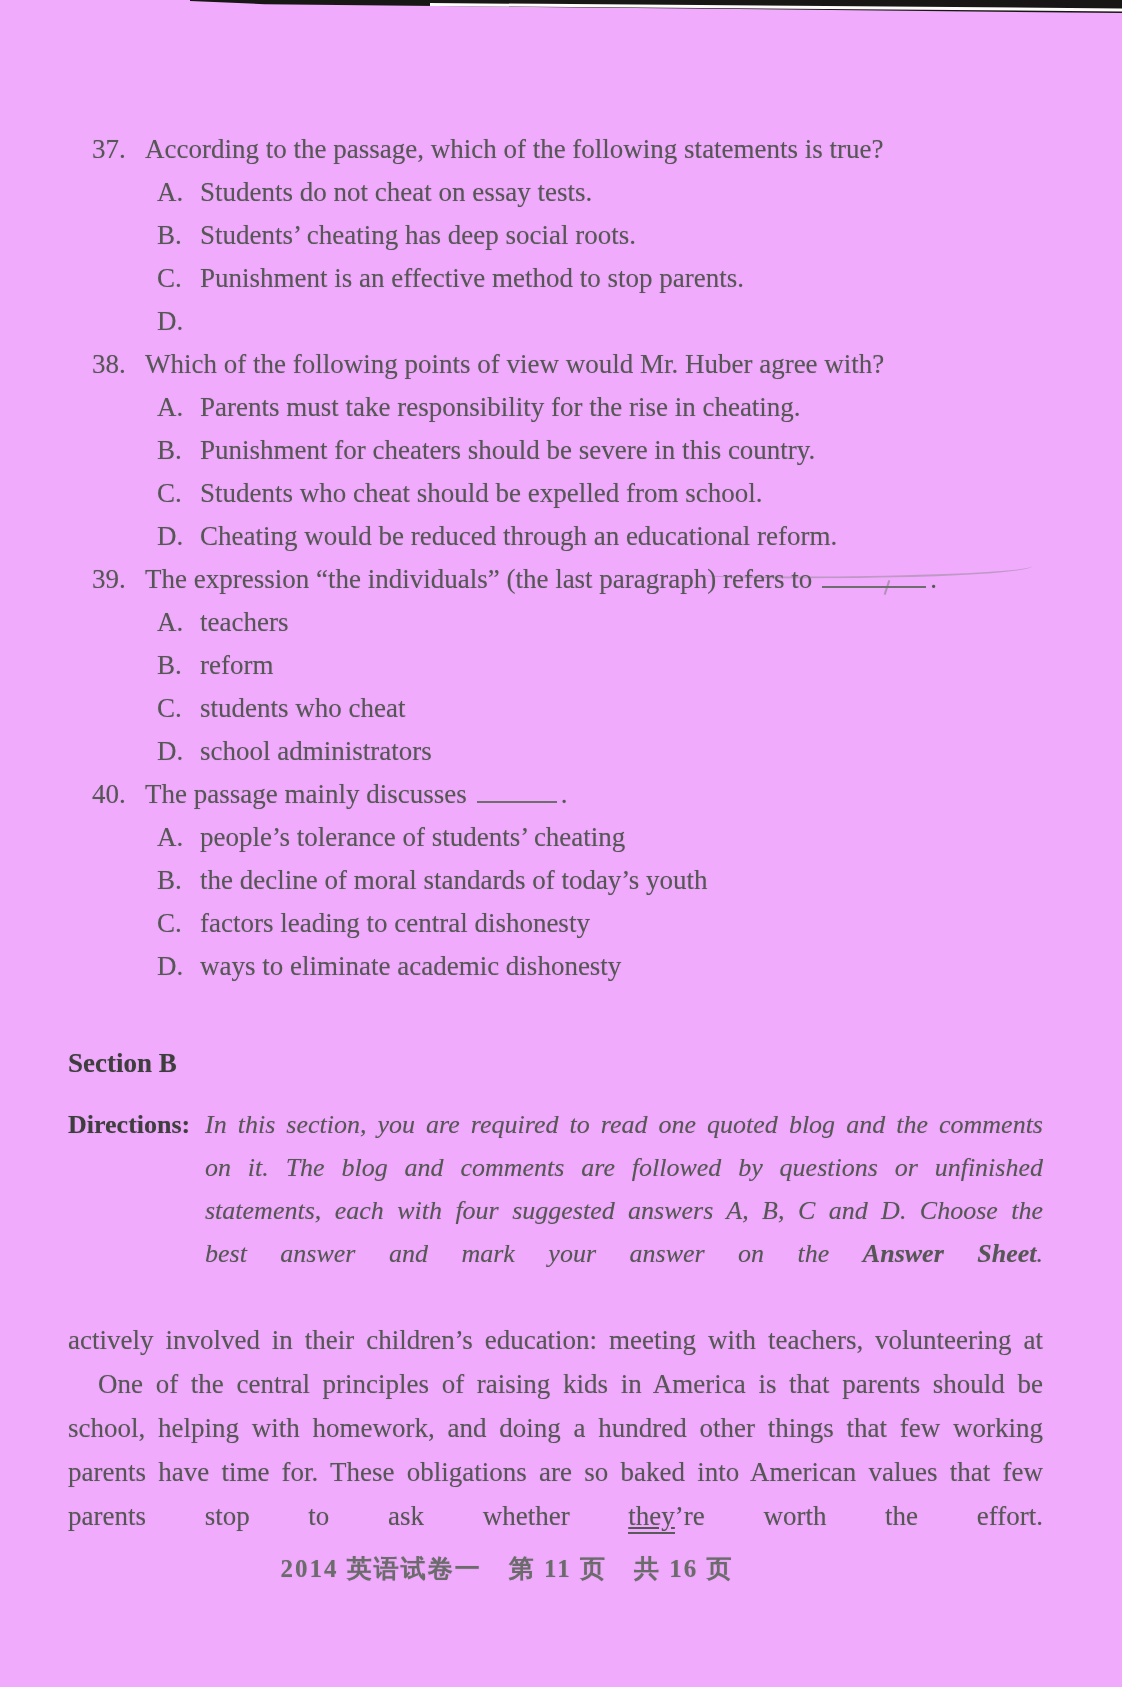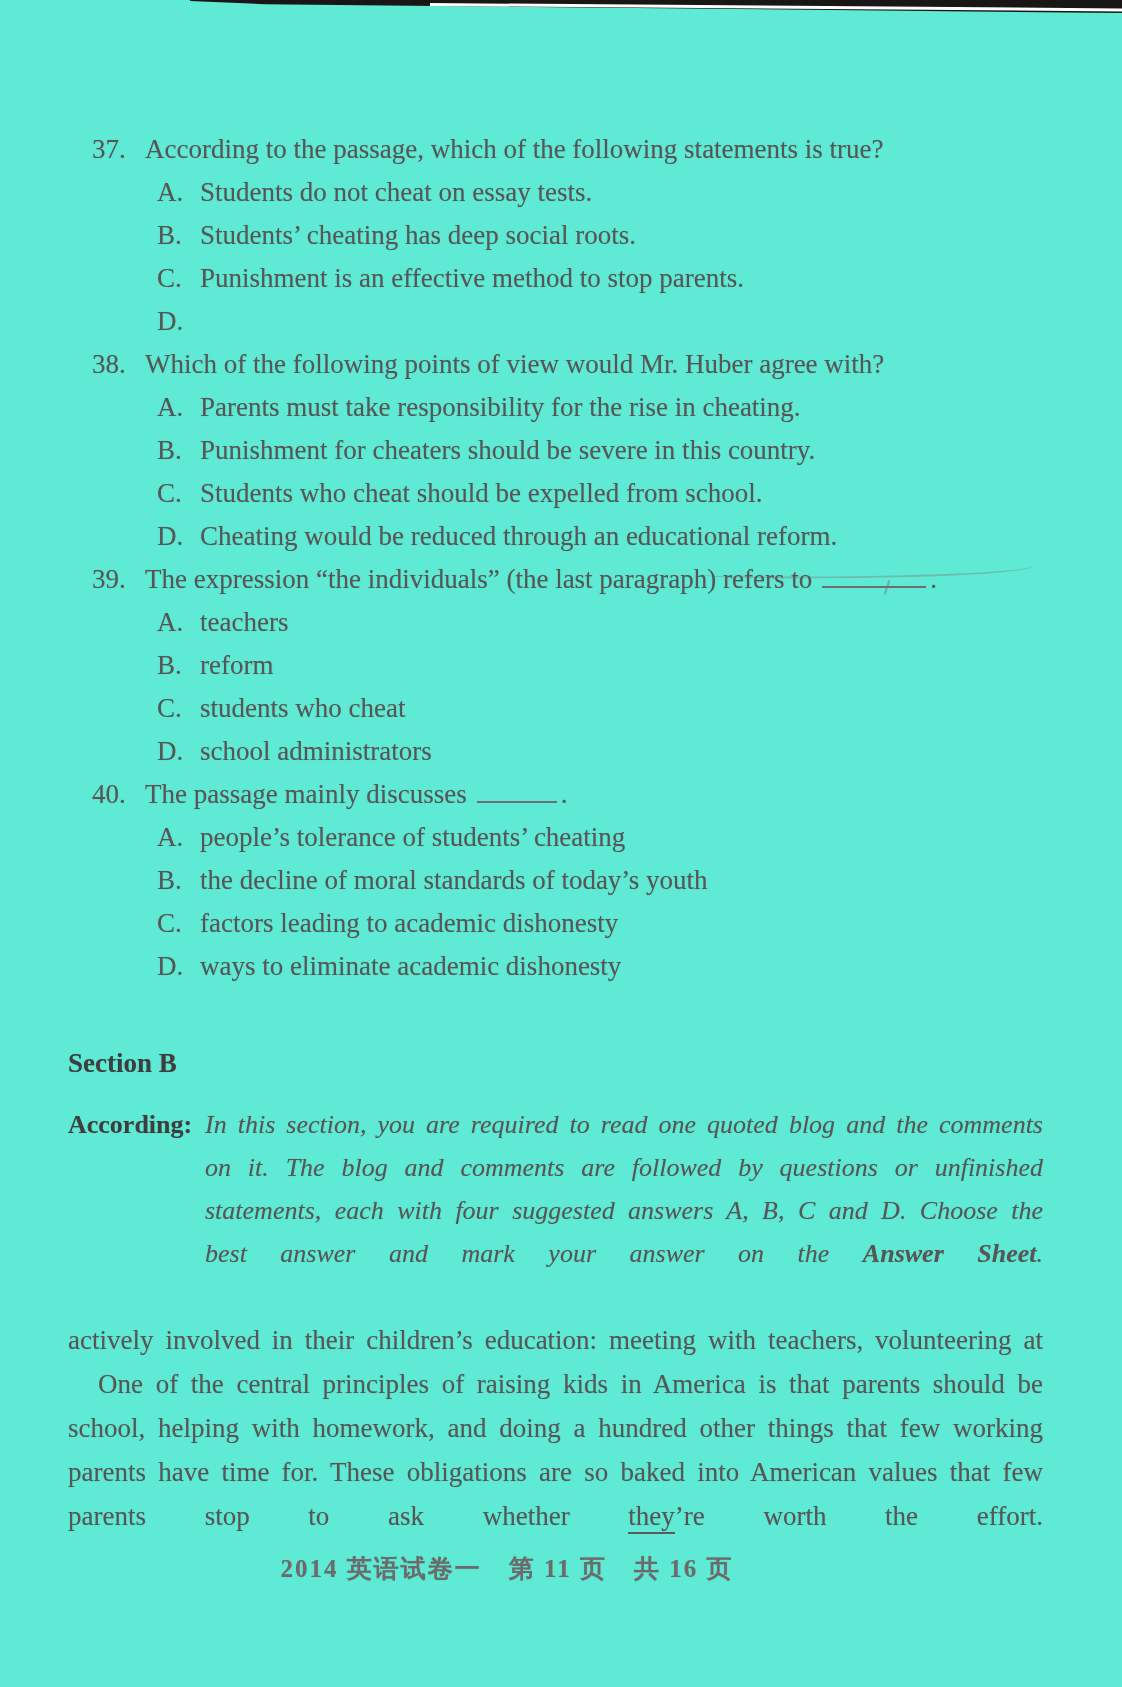--- a/index.html
+++ b/index.html
@@ -2,21 +2,21 @@
 <html><head>
 <meta charset="utf-8">
 <style>
   * { margin: 0; padding: 0; box-sizing: border-box; }
   html, body { background: #e8e6e2; }
   .page {
     position: relative;
     width: 1122px;
     height: 1687px;
     margin: 0 auto;
-    background: #5eead4;
+    background: #f0abfc;
     overflow: hidden;
     font-family: "Liberation Serif", "DejaVu Serif", serif;
     color: #565656;
     text-shadow: 0 0 1px rgba(96,96,96,0.35);
   }
 
   
   .scan-band {
     position: absolute; top: 0; left: 190px; right: 0; height: 13px;
     background: #181715;
@@ -75,21 +75,21 @@
   .bold-italic { font-weight: bold; }
 
   
   .passage {
     position: absolute; top: 1318px; left: 68px; width: 975px;
     font-size: 27px; line-height: 44px;
   }
   .p-line { text-align: justify; text-align-last: justify; }
   .p-line-first { padding-left: 30px; }
   .p-line-last { text-align: left; }
-  .u-word { border-bottom: 2px solid #5a5a5a; padding-bottom: 1px; }
+  .u-word { border-bottom: 2px solid #5a5a5a; padding-bottom: 1px; text-decoration: underline; }
 
   
   .footer {
     position: absolute; top: 1552px; left: 0; width: 1014px;
     text-align: center; font-size: 25px; color: #6b6b6b;
     letter-spacing: 2px;
     font-weight: bold;
   }
 </style>
 </head>
@@ -180,34 +180,34 @@
       <div class="opt">
         <span class="olabel">A.</span>
         <span class="otext">people’s tolerance of students’ cheating</span>
       </div>
       <div class="opt">
         <span class="olabel">B.</span>
         <span class="otext">the decline of moral standards of today’s youth</span>
       </div>
       <div class="opt">
         <span class="olabel">C.</span>
-        <span class="otext">factors leading to academic dishonesty</span>
+        <span class="otext">factors leading to central dishonesty</span>
       </div>
       <div class="opt">
         <span class="olabel">D.</span>
         <span class="otext">ways to eliminate academic dishonesty</span>
       </div>
     </section>
 
   </main>
 
   <h2 class="section-title">Section B</h2>
 
   <div class="directions">
-    <span class="directions-label">According:</span>
+    <span class="directions-label">Directions:</span>
     <div class="directions-body">
       <div class="dir-line">In this section, you are required to read one quoted blog and the comments</div>
       <div class="dir-line">on it. The blog and comments are followed by questions or unfinished</div>
       <div class="dir-line">statements, each with four suggested answers A, B, C and D. Choose the</div>
       <div class="dir-line dir-line-last"><span>best answer and mark your answer on the </span><span class="bold-italic">Answer Sheet</span><span>.</span></div>
     </div>
   </div>
 
   <div class="passage">
     <div class="p-line">actively involved in their children’s education: meeting with teachers, volunteering at</div>

